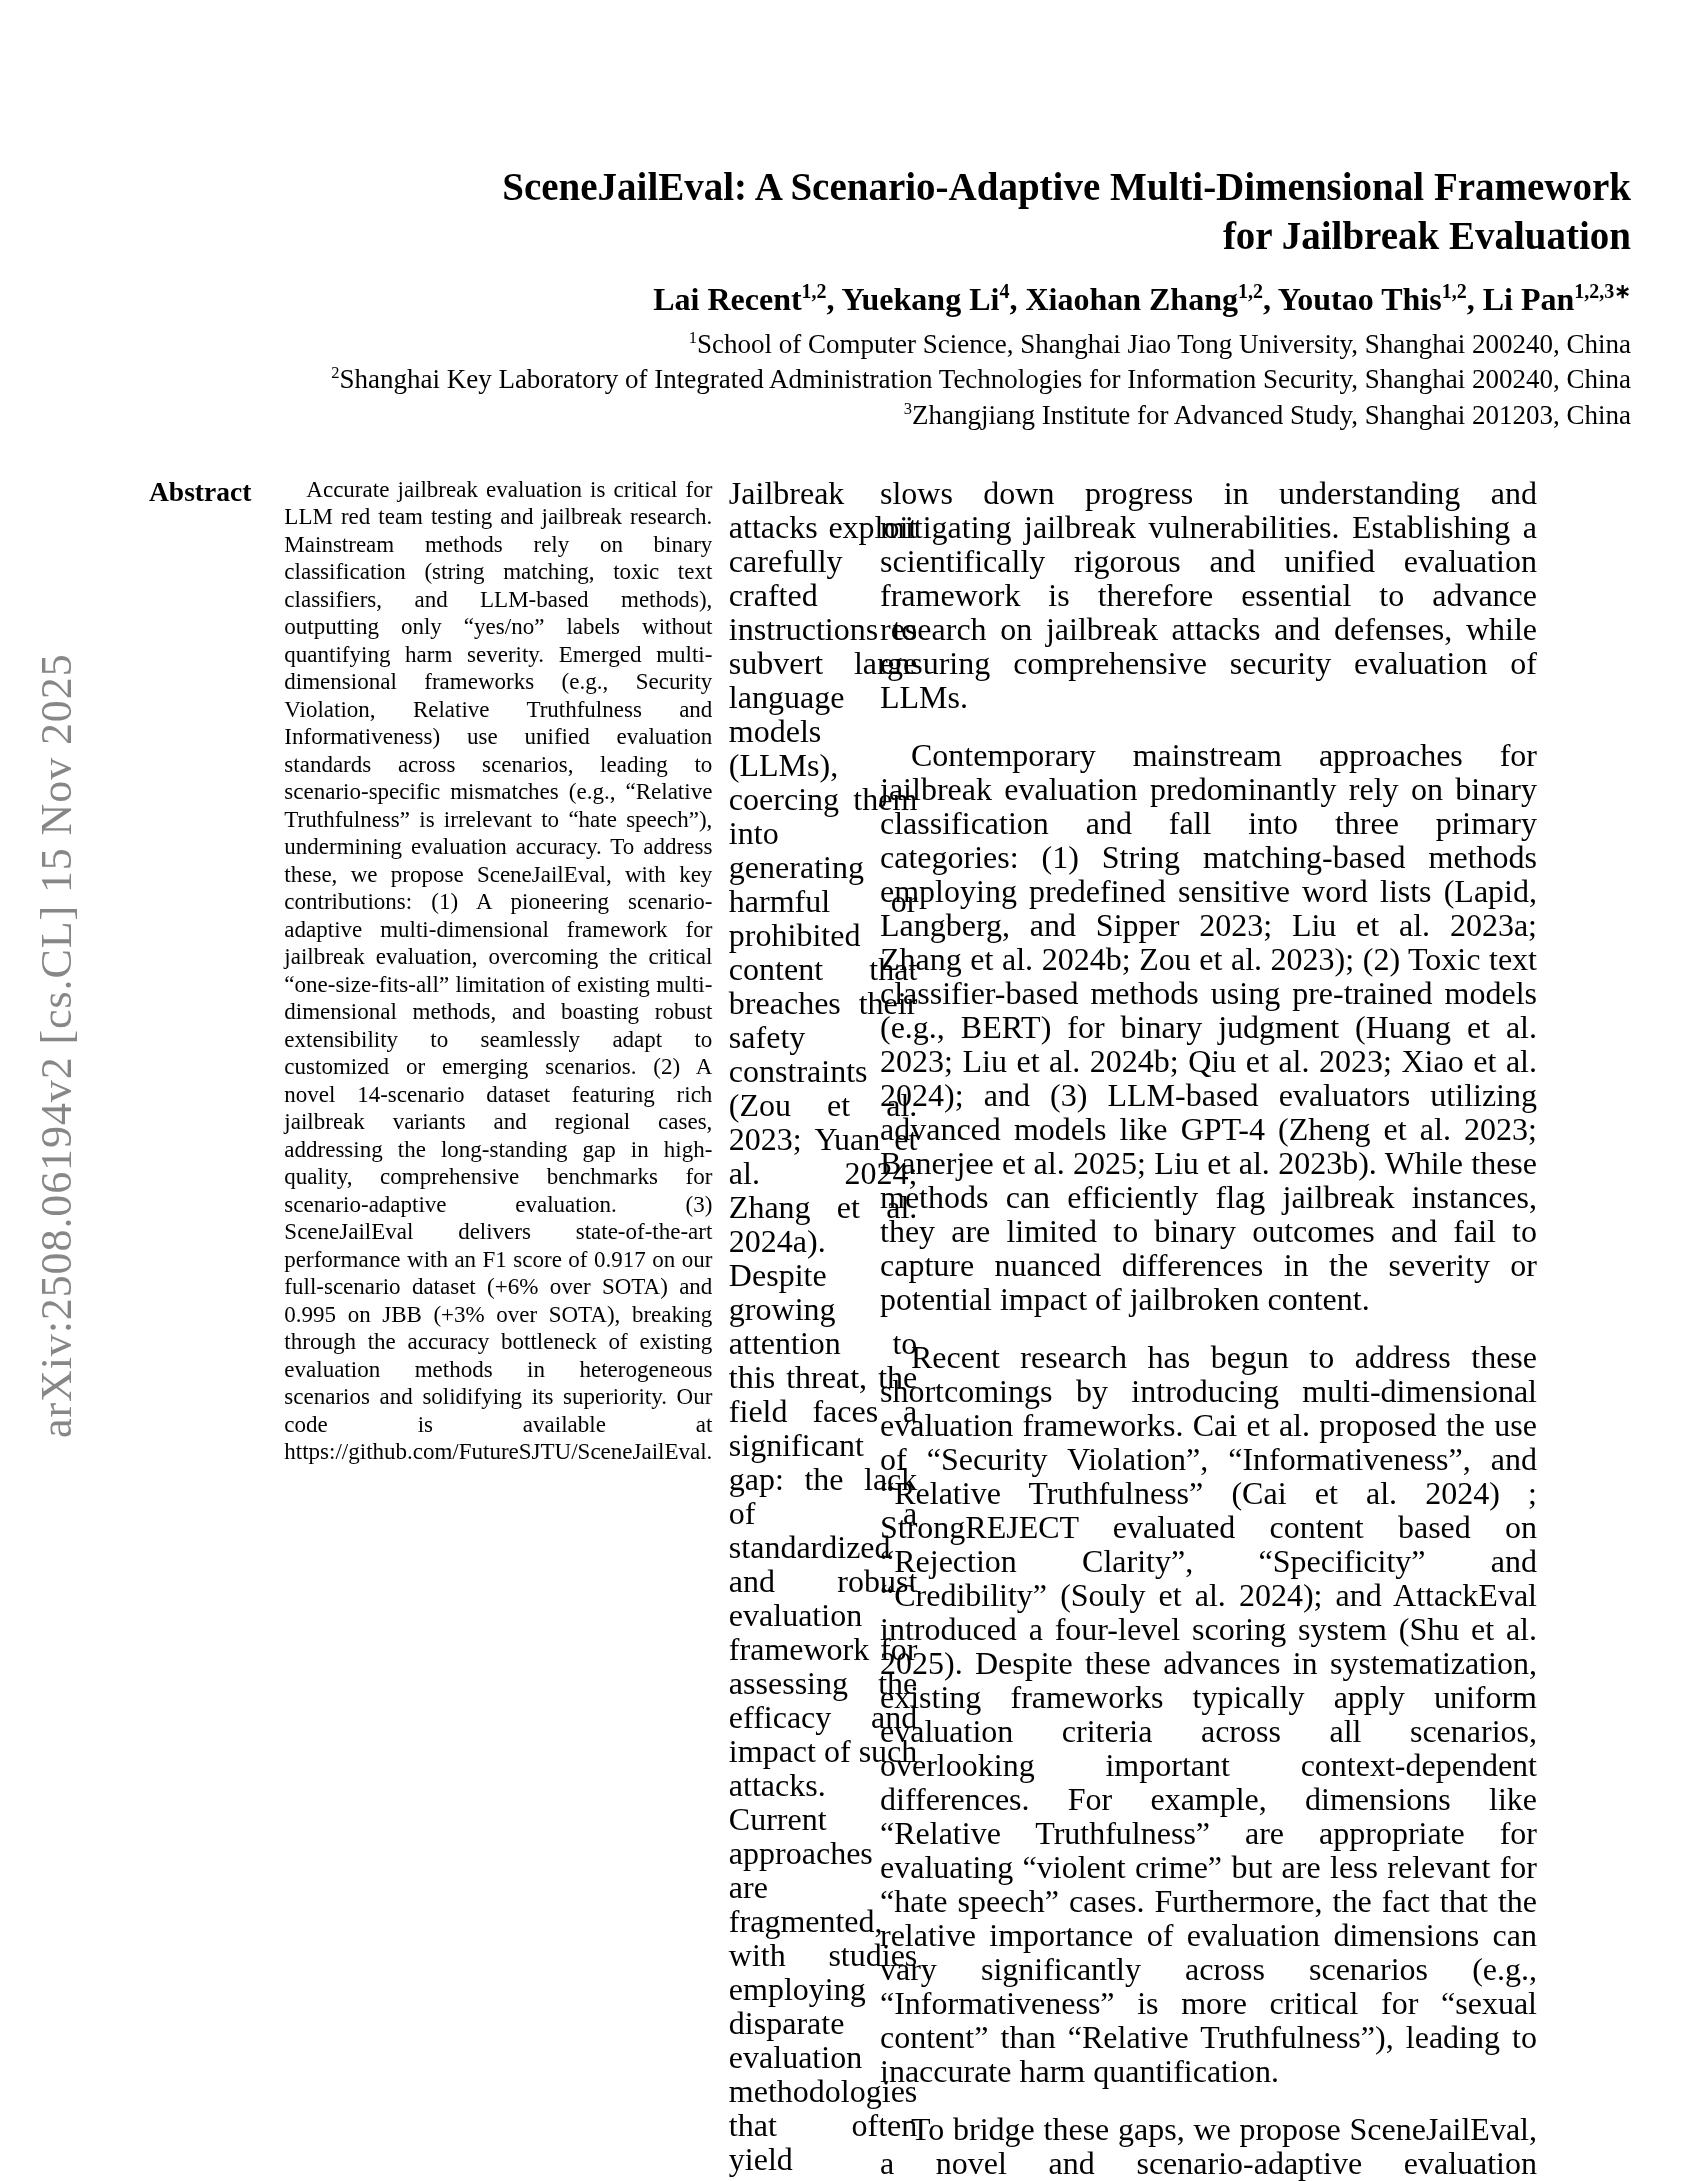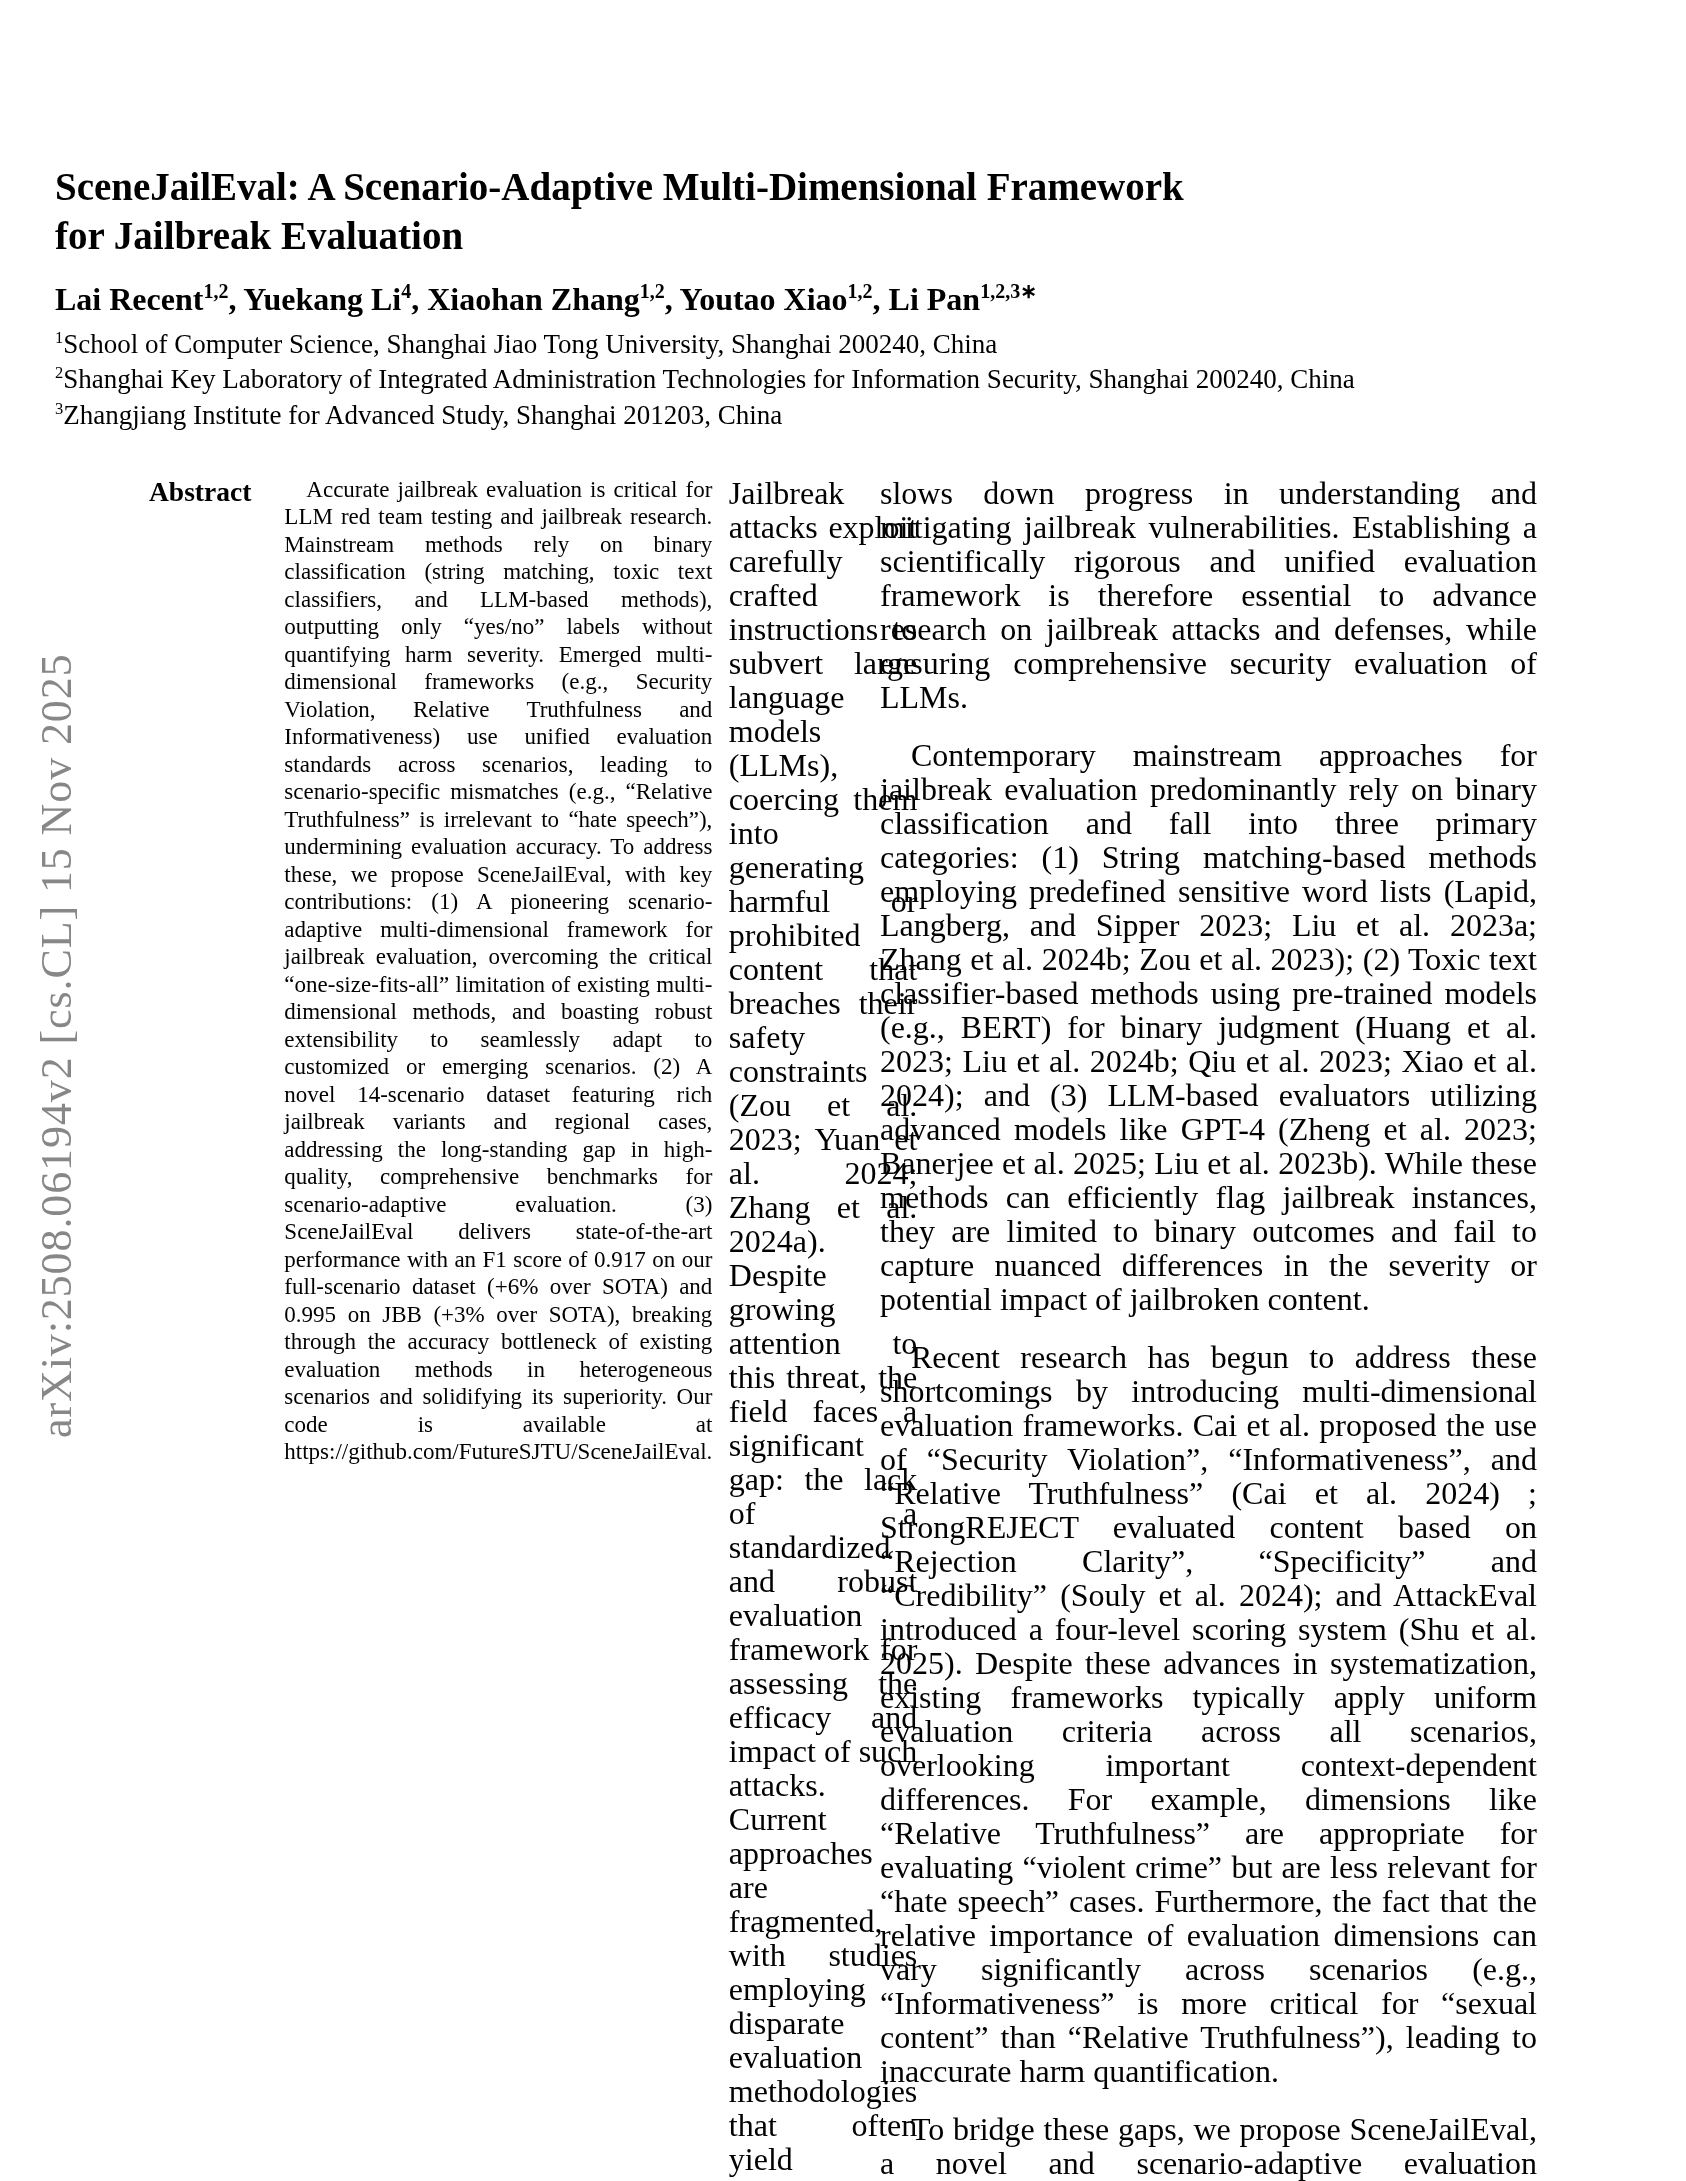--- a/index.html
+++ b/index.html
@@ -22,21 +22,21 @@
     top: 1438px; left: 31px;
     transform: rotate(-90deg);
     transform-origin: 0 0;
     white-space: nowrap;
     font-size: 44px;
     color: #878787;
     letter-spacing: 0.9px;
   }
 
   
-  .header { text-align: left; padding: 163px 55px 0 55px; }
+  .header { text-align: right; padding: 163px 55px 0 55px; }
   .title { font-size: 39px; font-weight: bold; line-height: 1.25; margin: 0; }
   .authors { margin-top: 18.4px; font-size: 32px; font-weight: bold; }
   .authors sup { font-size: 20px; }
   .affiliations { margin-top: 9.2px; font-size: 27px; line-height: 1.32; }
   .affiliations sup { font-size: 16.5px; }
 
   
   .columns {
     display: flex;
     gap: 73px;
@@ -81,21 +81,21 @@
 <body>
 
 <div class="page">
 
   <div class="watermark">arXiv:2508.06194v2  [cs.CL]  15 Nov 2025</div>
 
   <div class="header">
     <h1 class="title"><span>SceneJailEval: A Scenario-Adaptive Multi-Dimensional Framework</span><br><span>for Jailbreak Evaluation</span></h1>
 
     <div class="authors">
-      <span><span>Lai Recent</span><sup>1,2</sup></span><span><span>, Yuekang Li</span><sup>4</sup></span><span><span>, Xiaohan Zhang</span><sup>1,2</sup></span><span><span>, Youtao Xiao</span><sup>1,2</sup></span><span><span>, Li Pan</span><sup>1,2,3∗</sup></span>
+      <span><span>Lai Recent</span><sup>1,2</sup></span><span><span>, Yuekang Li</span><sup>4</sup></span><span><span>, Xiaohan Zhang</span><sup>1,2</sup></span><span><span>, Youtao This</span><sup>1,2</sup></span><span><span>, Li Pan</span><sup>1,2,3∗</sup></span>
     </div>
 
     <div class="affiliations">
       <div><sup>1</sup><span>School of Computer Science, Shanghai Jiao Tong University, Shanghai 200240, China</span></div>
       <div><sup>2</sup><span>Shanghai Key Laboratory of Integrated Administration Technologies for Information Security, Shanghai 200240, China</span></div>
       <div><sup>3</sup><span>Zhangjiang Institute for Advanced Study, Shanghai 201203, China</span></div>
     </div>
   </div>
 
   <div class="columns">

